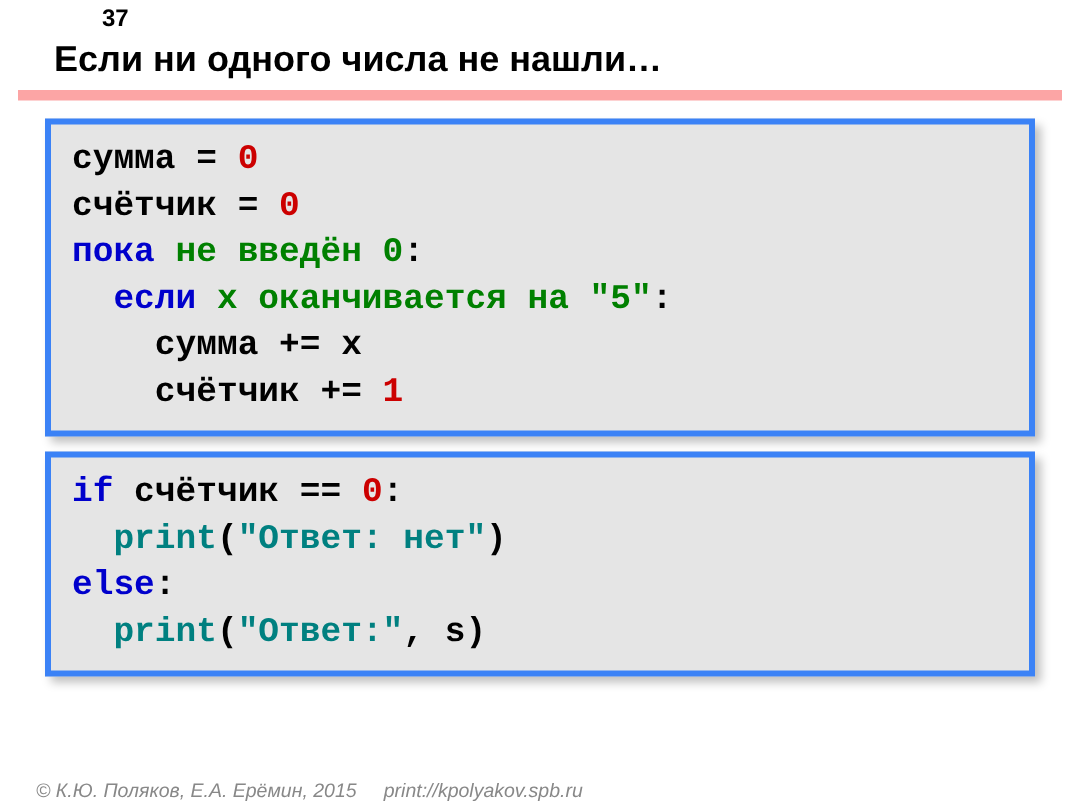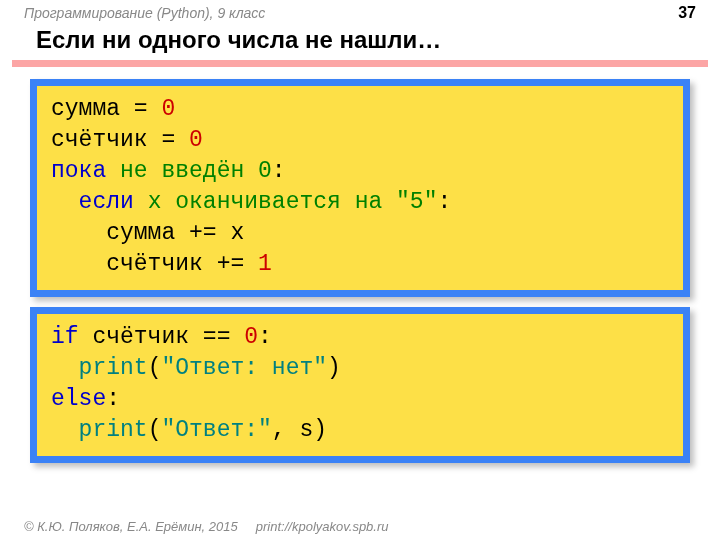--- a/index.html
+++ b/index.html
@@ -30,27 +30,27 @@
   .title {
     font-size: 24px;
     font-weight: bold;
     color: #000;
     padding: 2px 0 6px 24px;
     border-bottom: 7px solid #fca5a5;
     margin: 0 12px 12px 12px;
   }
   .code-box {
     margin: 0 30px 10px 30px;
-    background: #fde047;
-    border: 7px solid #3b82f6;
+    background: #e5e5e5;
+    border: 4px solid #3b82f6;
     box-shadow: 4px 4px 6px rgba(0,0,0,0.25);
     padding: 8px 14px 10px 14px;
     font-family: "Courier New", monospace;
     font-size: 23px;
-    font-weight: normal;
+    font-weight: bold;
     line-height: 1.35;
     white-space: pre;
     color: #000;
   }
   .kw-blue { color: #0000cc; }
   .kw-green { color: #008000; }
   .kw-red  { color: #cc0000; }
   .kw-teal { color: #008080; }
   .footer {
     position: absolute;
@@ -58,21 +58,20 @@
     left: 24px;
     font-size: 13px;
     font-style: italic;
     color: #888;
   }
 </style>
 </head>
 <body>
 
 <div class="header-bar">
-  <span>Программирование (Python), 9 класс</span>
   <span class="page-num">37</span>
 </div>
 
 <div class="title">Если ни одного числа не нашли…</div>
 
 <div class="code-box"><span>сумма</span><span> = </span><span class="kw-red">0</span>
 <span>счётчик</span><span> = </span><span class="kw-red">0</span>
 <span class="kw-blue">пока</span><span class="kw-green"> не введён 0</span><span>:</span>
 <span class="kw-blue">  если</span><span class="kw-green"> x оканчивается на "5"</span><span>:</span>
 <span>    сумма += x</span>

